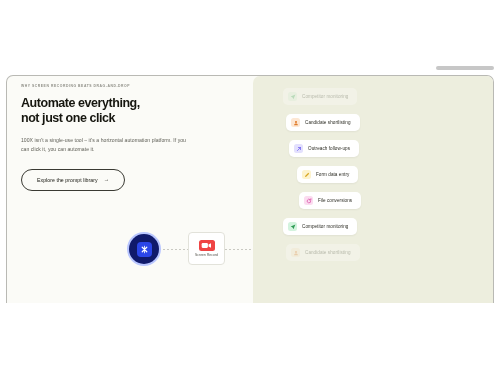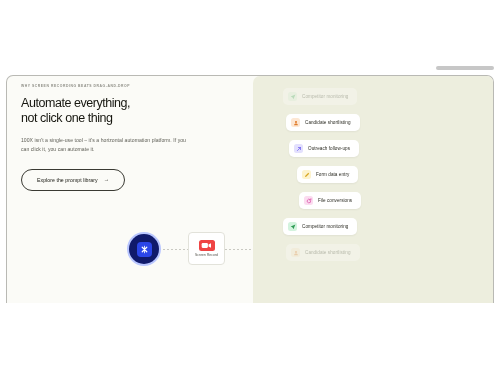--- a/index.html
+++ b/index.html
@@ -66,21 +66,21 @@
     color: #8e8e86;
     text-transform: uppercase;
     font-weight: 600;
     margin-bottom: 8px;
     white-space: nowrap;
   }
 
   .headline {
     font-size: 12.5px;
     line-height: 1.22;
-    font-weight: 400;
+    font-weight: 700;
     color: #16160f;
     letter-spacing: -0.45px;
     margin-bottom: 9px;
   }
 
   .subcopy {
     font-size: 5.1px;
     line-height: 1.78;
     color: #5d5d55;
     max-width: 172px;
@@ -251,21 +251,21 @@
   <div class="page-scroll-thumb"></div>
 </div>
 
 <div class="card">
 
   <div class="left-col">
     <div class="eyebrow">WHY SCREEN RECORDING BEATS DRAG-AND-DROP</div>
 
     <div class="headline">
       <div>Automate everything,</div>
-      <div>not click one thing</div>
+      <div>not just one click</div>
     </div>
 
     <div class="subcopy">100X isn't a single-use tool – it's a horizontal automation platform. If you can click it, you can automate it.</div>
 
     <button class="cta">
       <span class="cta-label">Explore the prompt library</span>
       <span class="cta-arrow">→</span>
     </button>
   </div>
 

